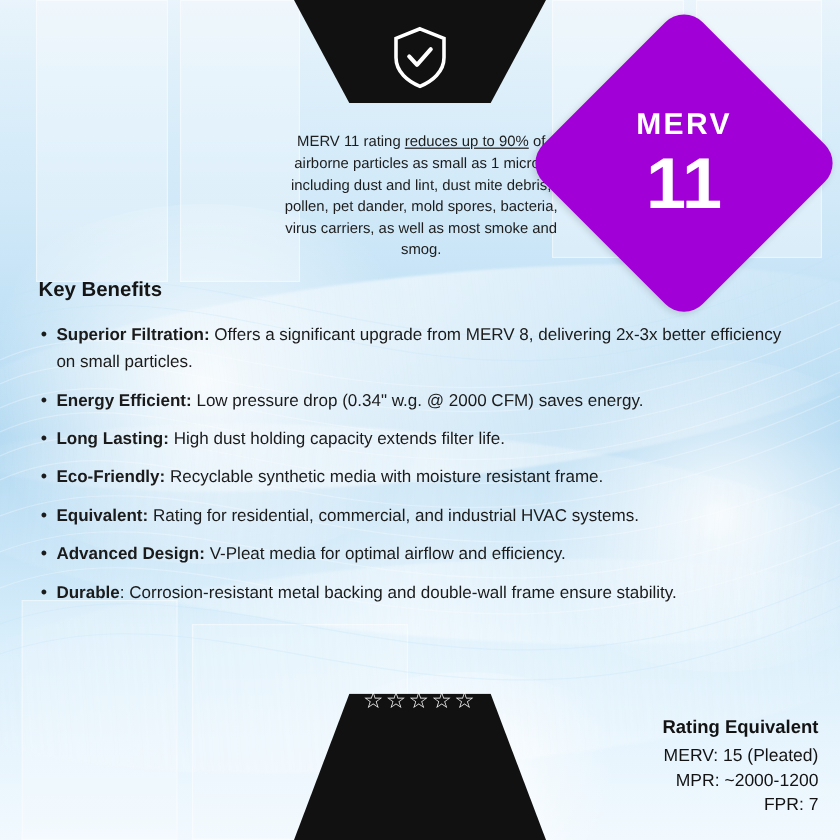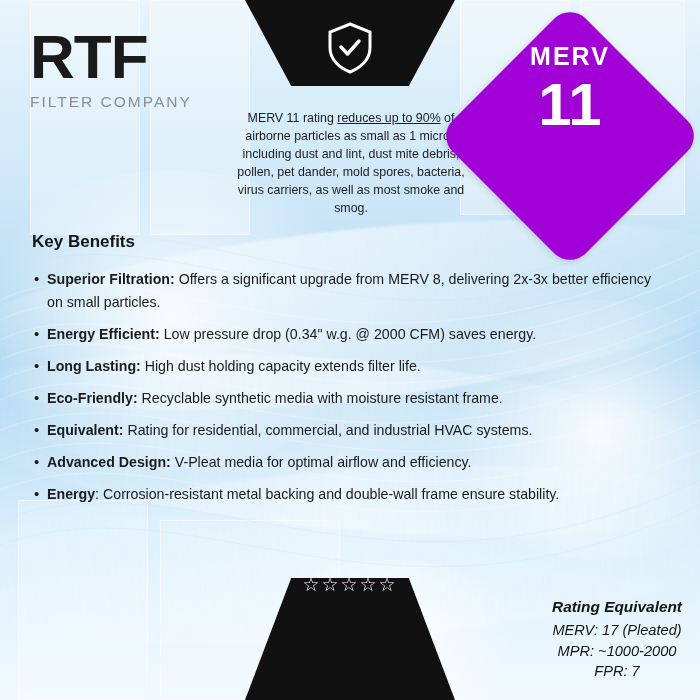--- a/index.html
+++ b/index.html
@@ -105,21 +105,21 @@
     background: #a100d6;
     border-radius: 22px;
     transform: rotate(45deg);
     box-shadow: 0 2px 6px rgba(0,0,0,0.15);
   }
   .merv-badge-inner {
     position: absolute;
     top: 42px; left: 476px;
     width: 188px; height: 188px;
     display: flex; flex-direction: column;
-    align-items: center; 
+    align-items: center; justify-content: center;
     color: #fff;
   }
   .merv-word { font-size: 25px; font-weight: bold; letter-spacing: 2px; }
   .merv-num  { font-size: 60px; font-weight: bold; line-height: 1.0; margin-top: 4px; }
 
   
   .kb-title {
     position: absolute; top: 232px; left: 32px;
     font-size: 17px; font-weight: bold; color: #151515;
   }
@@ -145,25 +145,24 @@
     position: absolute; bottom: 104px; left: 0; width: 700px;
     text-align: center;
     color: #fff;
     font-size: 19px;
     letter-spacing: 2px;
   }
 
   
   .rating {
     position: absolute; right: 18px; bottom: 18px;
-    text-align: center;
+    text-align: right;
     color: #131313;
     font-size: 14.6px;
     line-height: 1.42;
-    font-style: italic;
   }
   .rating .rt { font-weight: bold; font-size: 15.4px; margin-bottom: 2px; }
 </style>
 </head>
 <body>
 
 <div id="page">
 
   <div class="bg-layer">
     <div class="window-block" style="left:30px;  top:0;   width:110px; height:235px;"></div>
@@ -198,24 +197,20 @@
         <path d="M0,270 C200,200 380,400 700,230"></path>
         <path d="M0,520 C200,450 380,630 700,480"></path>
         <path d="M0,545 C200,475 380,655 700,505"></path>
       </g>
     </svg>
   </div>
 
   <div class="wedge-top"></div>
   <div class="wedge-bottom"></div>
 
-  <div class="logo-wrap">
-    <div class="logo-rtf">RTF</div>
-    <div class="logo-sub">FILTER COMPANY</div>
-  </div>
 
   <div class="shield">
     <svg viewBox="0 0 48 52" width="48" height="52">
       <path d="M24 2 L44 10 V26 C44 38 34 46 24 50 C14 46 4 38 4 26 V10 Z" fill="none" stroke="#ffffff" stroke-width="3"></path>
       <path d="M15 25 L21.5 32 L33 19" fill="none" stroke="#ffffff" stroke-width="3.4" stroke-linecap="round" stroke-linejoin="round"></path>
     </svg>
   </div>
 
   <div class="merv-desc">
     <span>MERV 11 rating </span><span class="ul">reduces up to 90%</span><span> of airborne particles as small as 1 micron including dust and lint, dust mite debris, pollen, pet dander, mold spores, bacteria, virus carriers, as well as most smoke and smog.</span>
@@ -249,26 +244,26 @@
     <div class="benefit">
       <span class="bullet">•</span>
       <span><b>Equivalent:</b><span> Rating for residential, commercial, and industrial HVAC systems.</span></span>
     </div>
     <div class="benefit">
       <span class="bullet">•</span>
       <span><b>Advanced Design:</b><span> V-Pleat media for optimal airflow and efficiency.</span></span>
     </div>
     <div class="benefit">
       <span class="bullet">•</span>
-      <span><b>Energy</b><span>: Corrosion-resistant metal backing and double-wall frame ensure stability.</span></span>
+      <span><b>Durable</b><span>: Corrosion-resistant metal backing and double-wall frame ensure stability.</span></span>
     </div>
   </div>
 
   <div class="stars">☆☆☆☆☆</div>
 
   <div class="rating">
     <div class="rt">Rating Equivalent</div>
-    <div>MERV: 17 (Pleated)</div>
-    <div>MPR: ~1000-2000</div>
+    <div>MERV: 15 (Pleated)</div>
+    <div>MPR: ~2000-1200</div>
     <div>FPR: 7</div>
   </div>
 
 </div>
 
 </body></html>

